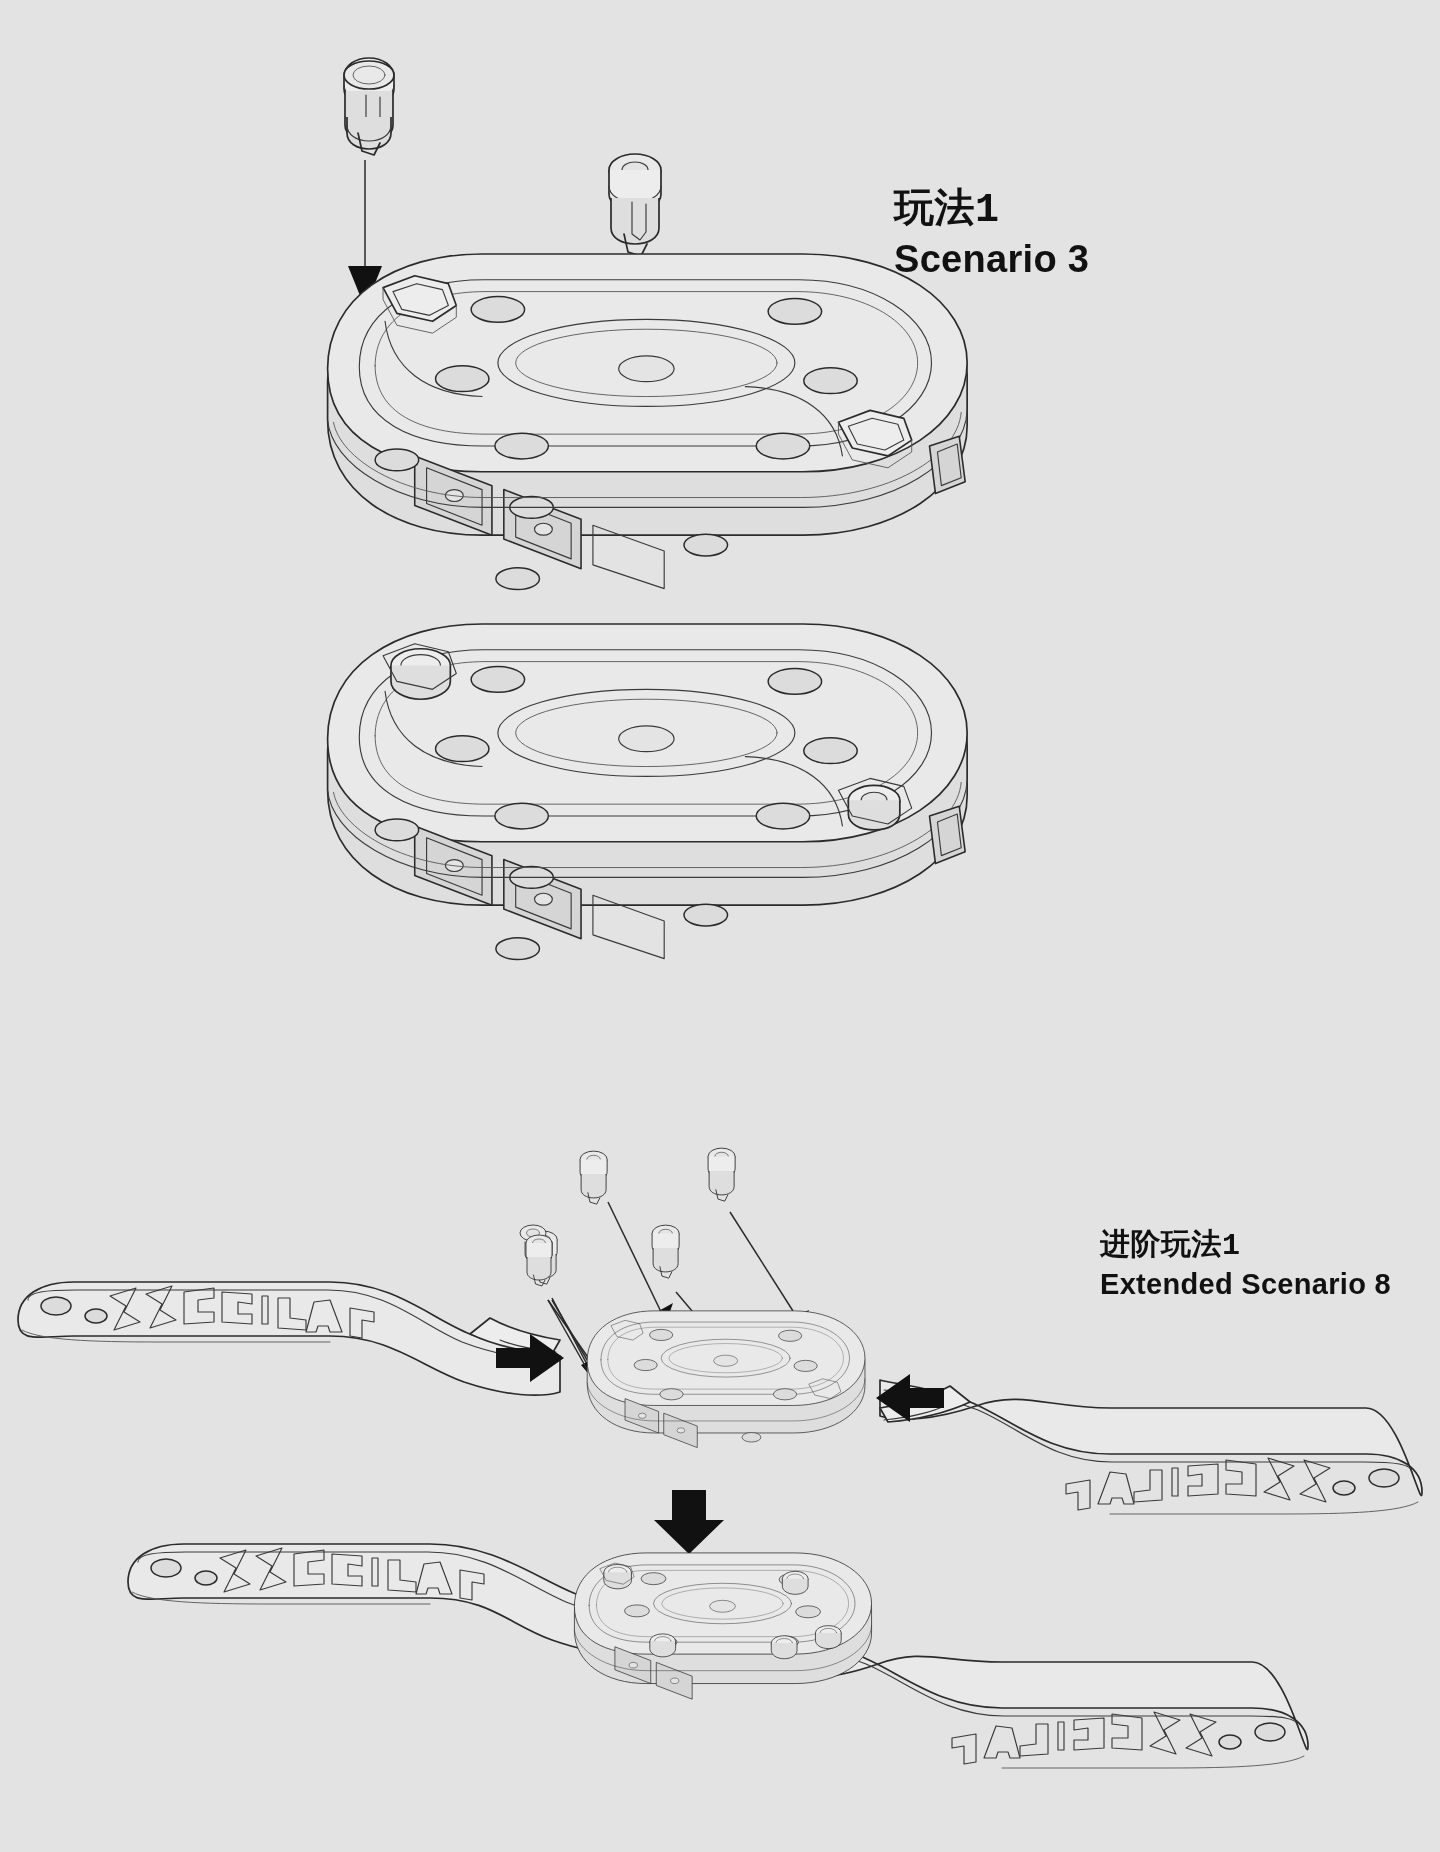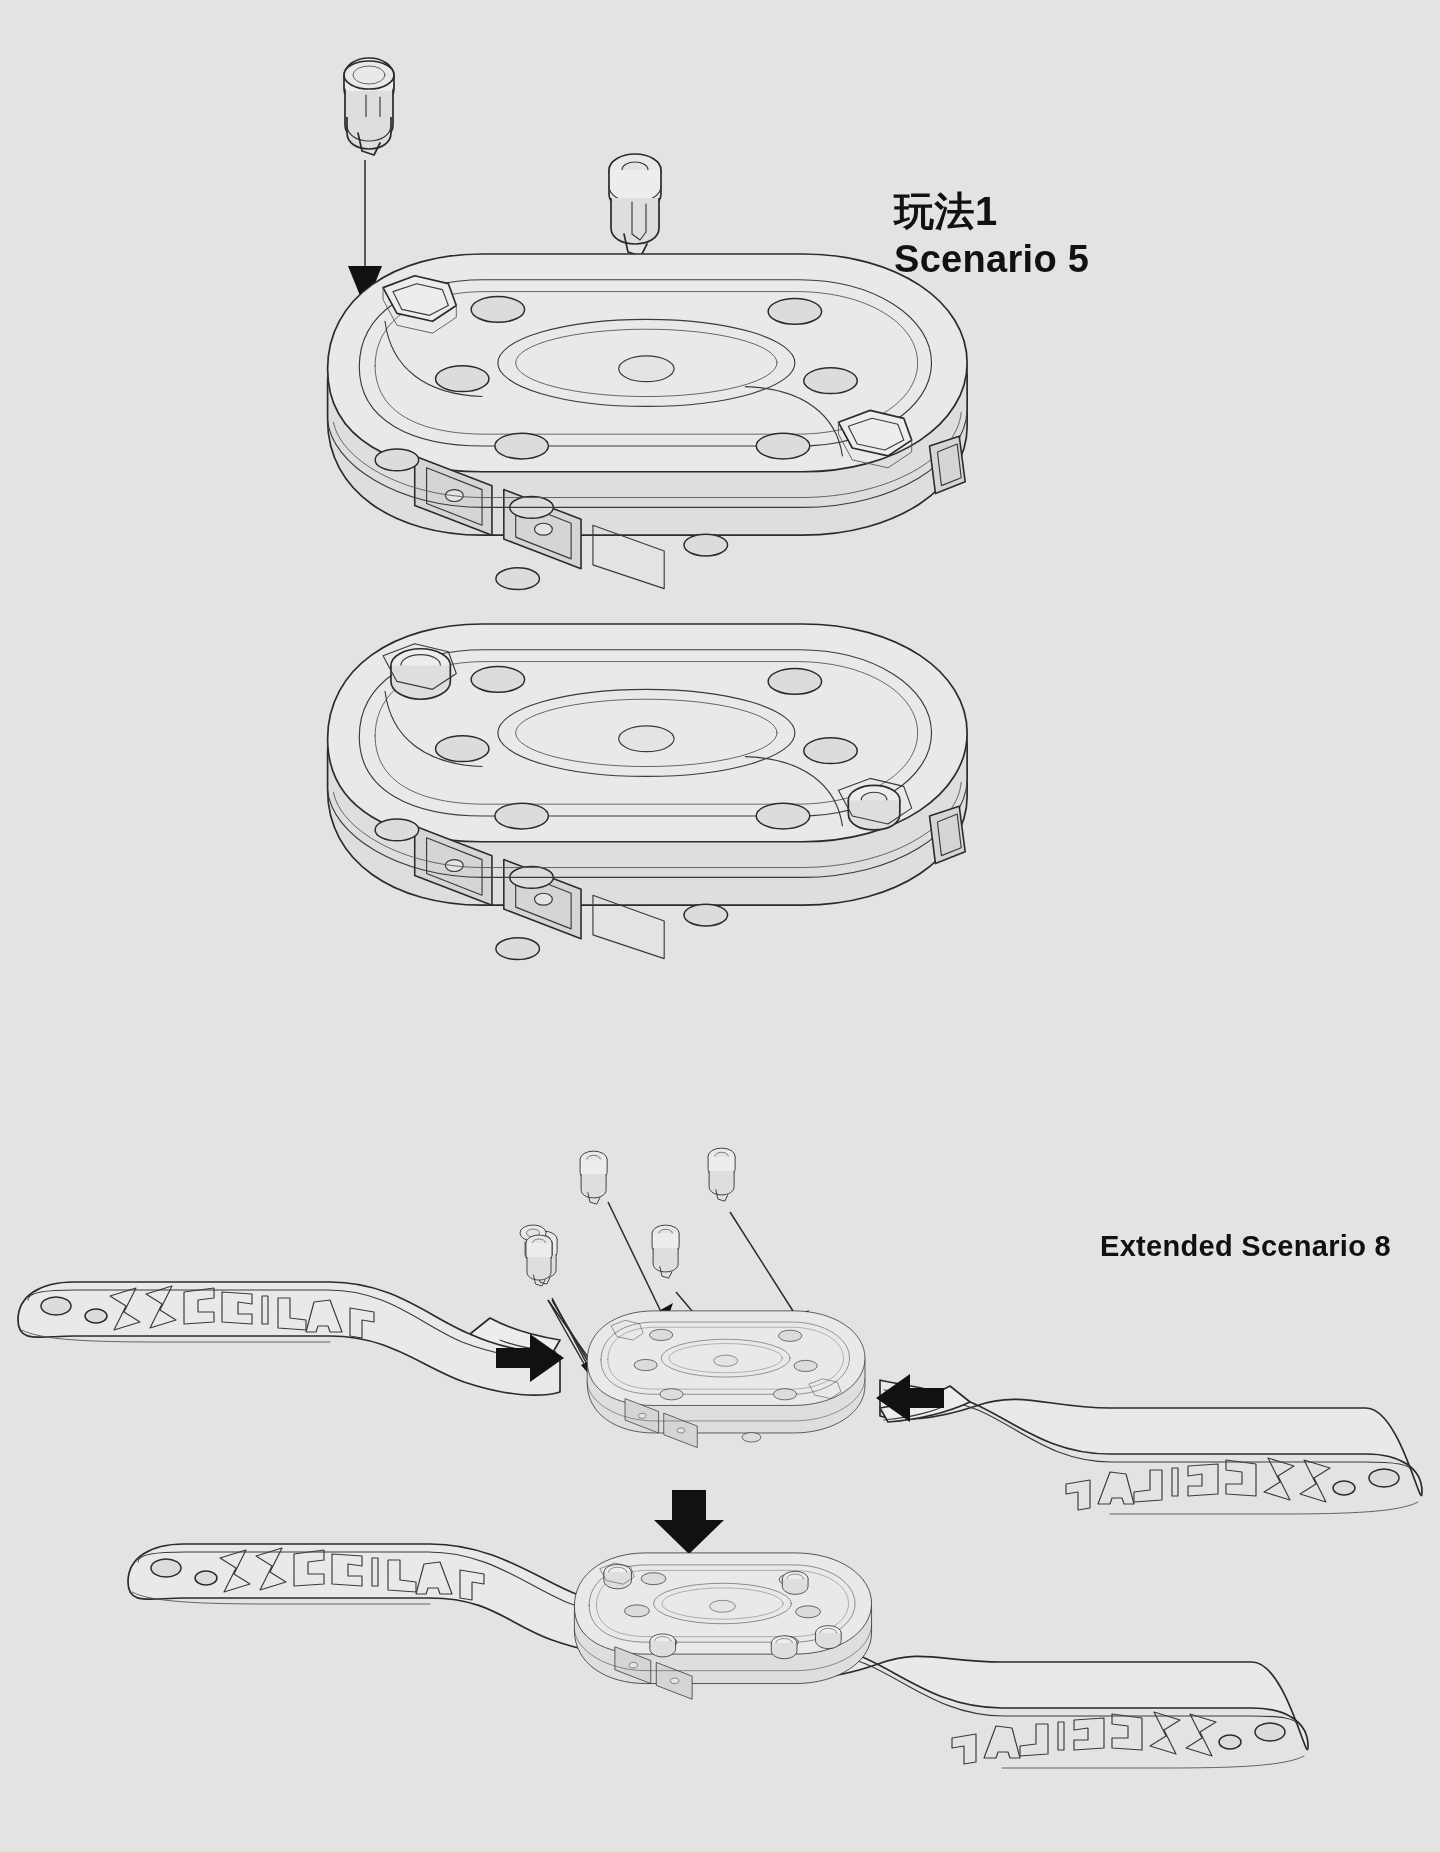--- a/index.html
+++ b/index.html
@@ -12,21 +12,21 @@
   }
   #sheet {
     position:relative;
     width:1440px; height:1852px;
     background:#e3e3e3;
   }
   
   .callout { position:absolute; color:#111; }
   .callout .cn {
     font-size:38px; font-weight:700; line-height:1.25;
-    letter-spacing:0.5px; white-space:nowrap;
+    letter-spacing:0.5px; white-space:nowrap;font-family:Liberation Mono, monospace;
   }
   .callout .en {
     font-size:36px; font-weight:700; line-height:1.25;
     letter-spacing:0.3px; white-space:nowrap;
   }
   #callout-scenario-1 { left:894px; top:186px; }
   #callout-scenario-1 .cn { font-size:40px; }
   #callout-scenario-1 .en { font-size:38px; }
   #callout-extended-1 { left:1100px; top:1228px; }
   #callout-extended-1 .cn { font-size:30px; }
@@ -453,20 +453,21 @@
         <ellipse class="hole2" cx="258" cy="280" rx="9" ry="6"></ellipse>
         <path class="ln-t" d="M 40 170 C 44 214, 110 258, 198 258 L 520 258 C 612 258, 684 212, 686 160"></path>
       </g>
     </g>
 
   </svg>
   </div>
 
   <div class="callout" id="callout-scenario-1">
     <div class="cn">玩法1</div>
-    <div class="en">Scenario 5</div>
+    <div class="en">Scenario 3</div>
   </div>
 
   <div class="callout" id="callout-extended-1">
+    <div class="cn">进阶玩法1</div>
     <div class="en">Extended Scenario 8</div>
   </div>
 
 </div>
 
 </body></html>

